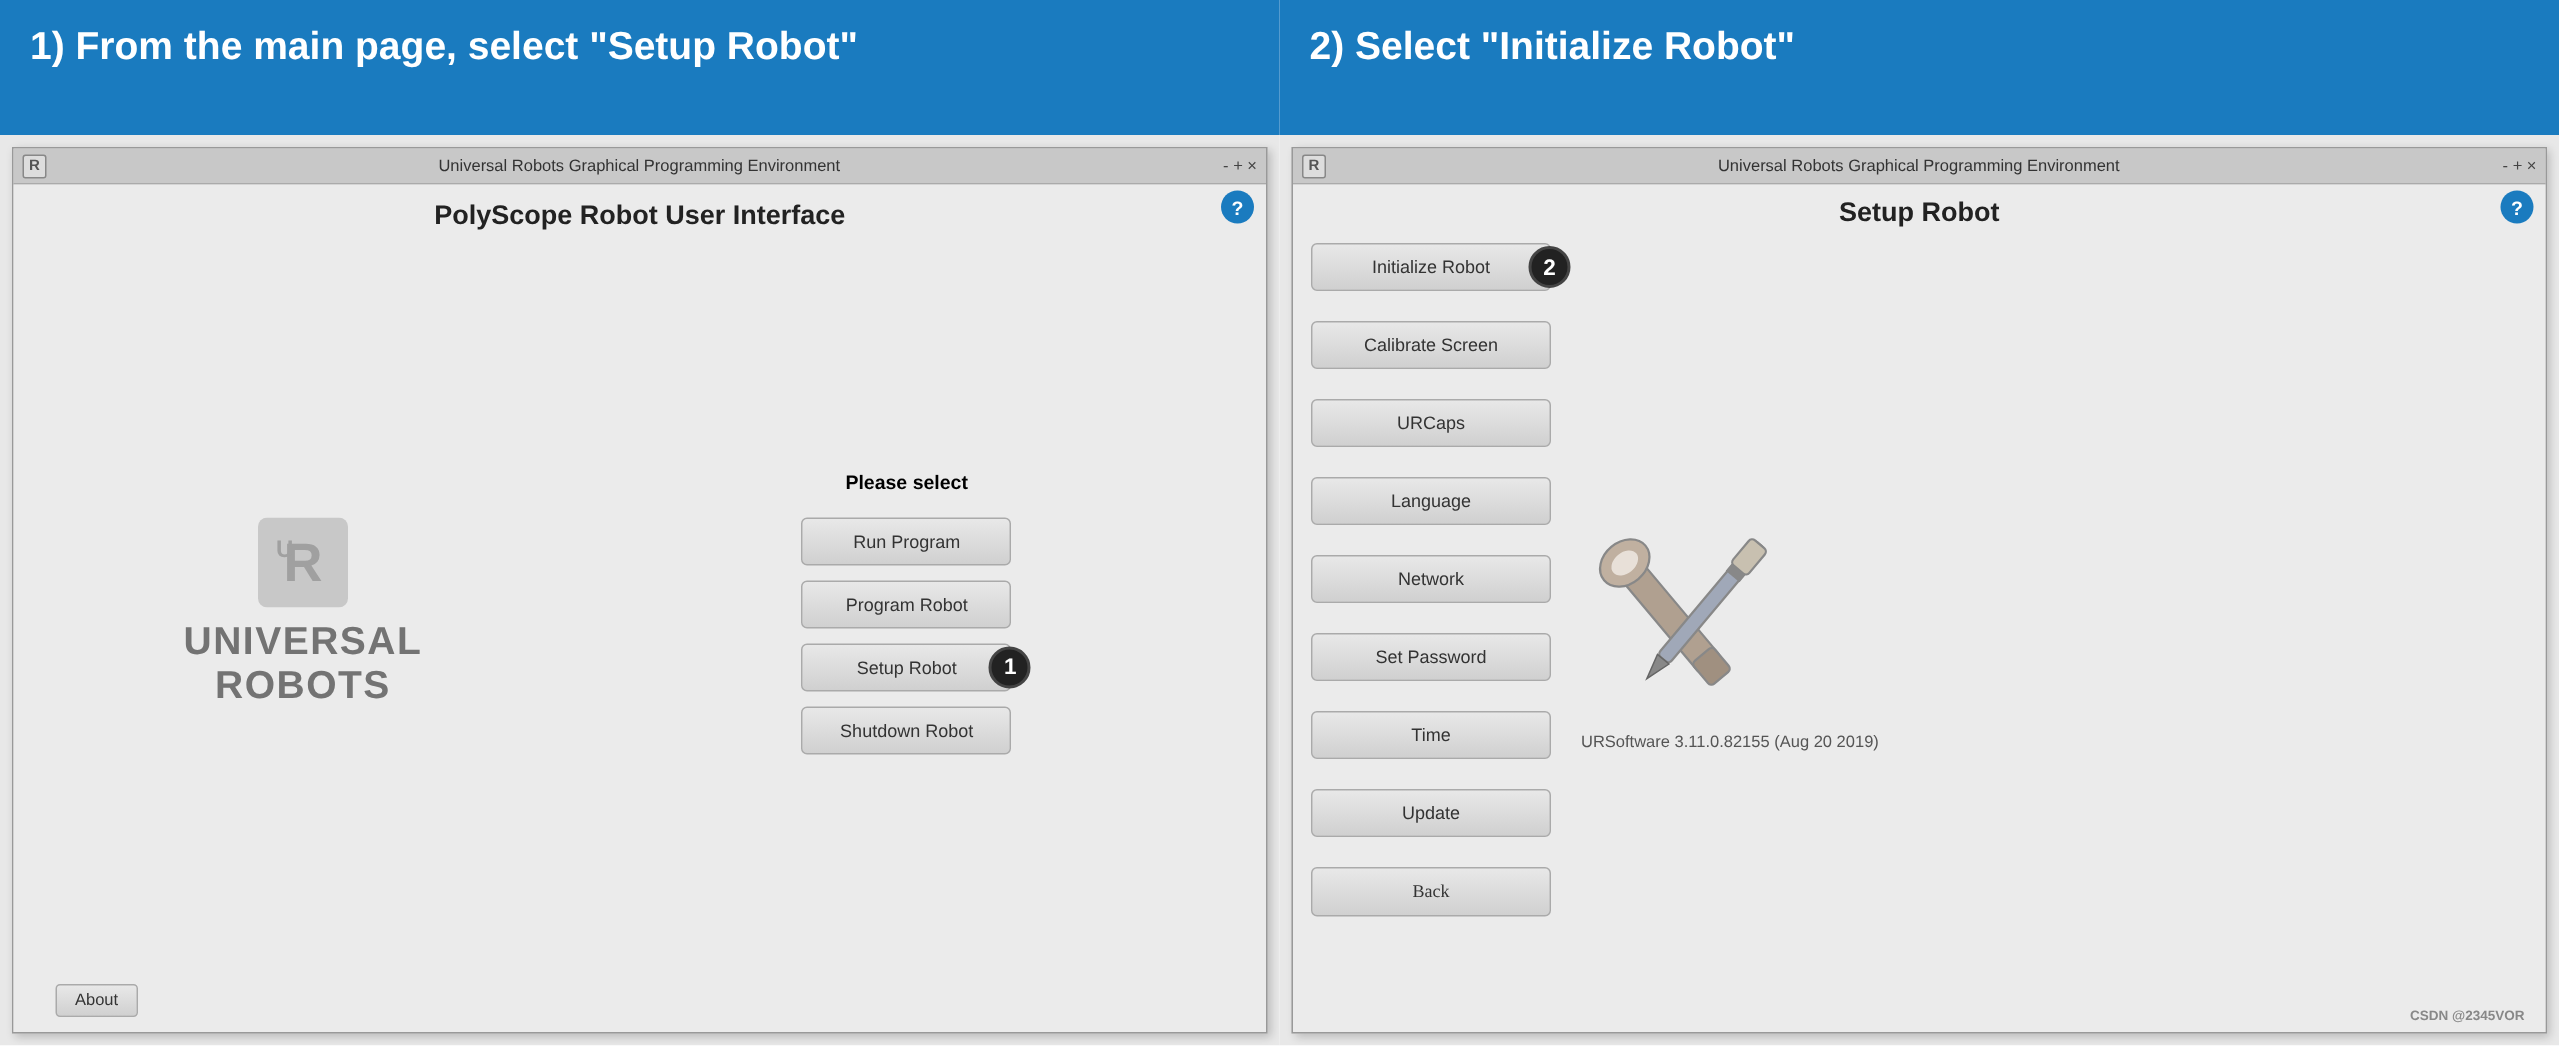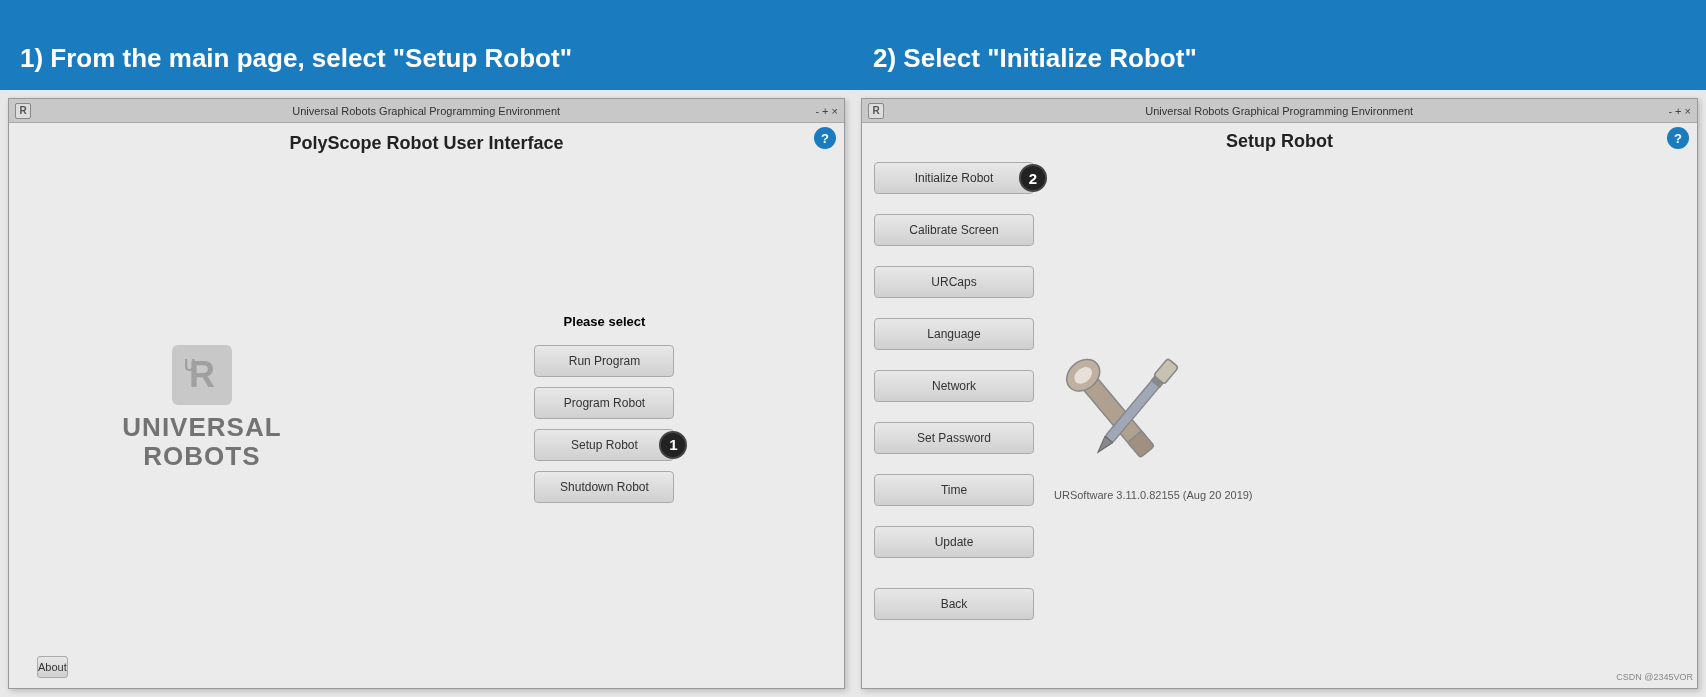--- a/index.html
+++ b/index.html
@@ -17,21 +17,21 @@
       flex: 1;
       display: flex;
       flex-direction: column;
     }
 
     .panel-header {
       background: #1a7bbf;
       padding: 14px 20px 14px 20px;
       min-height: 90px;
       display: flex;
-      align-items: flex-end;
+      align-items: flex-start;
     }
 
     .panel-header-text {
       color: #fff;
       font-size: 26px;
       font-weight: bold;
       line-height: 1.3;
     }
 
     .panel-content {
@@ -165,21 +165,21 @@
       color: #333;
       text-align: center;
       cursor: pointer;
       position: relative;
     }
 
     .about-btn {
       background: linear-gradient(to bottom, #e8e8e8, #d0d0d0);
       border: 1px solid #aaa;
       border-radius: 3px;
-      padding: 4px 0;
+      padding: 4px 12px;
       font-size: 11px;
       color: #333;
       cursor: pointer;
       align-self: flex-start;
       margin-left: 14px;
       margin-top: 4px;
     }
 
     .about-row {
       width: 100%;
@@ -285,23 +285,24 @@
     }
 
     .ur-logo-symbol svg {
       width: 100%;
       height: 100%;
     }
 
     .watermark {
       position: absolute;
       bottom: 6px;
-      right: 4px;
+      right: 14px;
       font-size: 9px;
       color: #888;
+      font-weight: bold;
     }
   </style>
 </head>
 <body>
 
 <div class="panel">
   <div class="panel-header">
     <span class="panel-header-text">1)  From the main page, select "Setup Robot"</span>
   </div>
   <div class="panel-content">
@@ -385,21 +386,21 @@
             </div>
             <div class="setup-btn">
               <span>Set Password</span>
             </div>
             <div class="setup-btn">
               <span>Time</span>
             </div>
             <div class="setup-btn">
               <span>Update</span>
             </div>
-            <div style="margin-top: 10px;">
+            <div style=" font-family: Liberation Serif, serif;">
               <div class="setup-btn">
                 <span>Back</span>
               </div>
             </div>
           </div>
           <div class="setup-right-col">
 
             <svg class="tools-icon" viewBox="0 0 160 140" xmlns="http://www.w3.org/2000/svg">
 
               <g transform="rotate(-40, 80, 70)">

